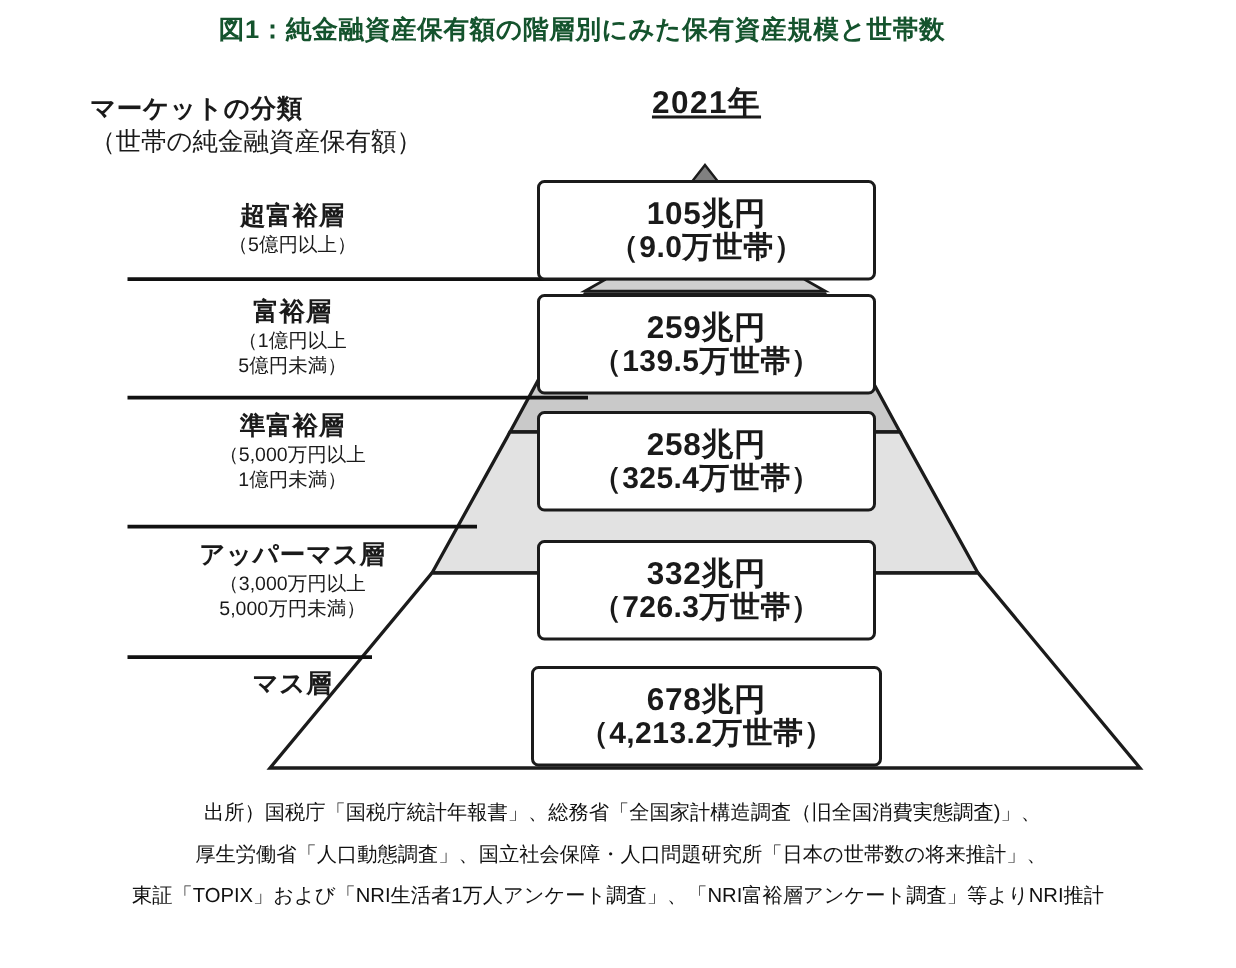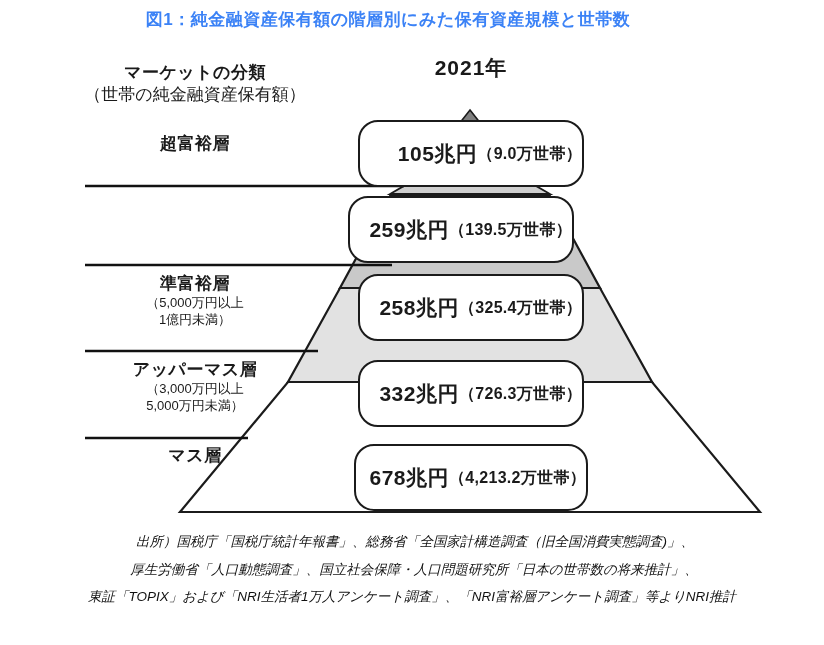--- a/index.html
+++ b/index.html
@@ -19,39 +19,38 @@
   
   .fig-title {
     position: absolute;
     top: 8px;
     left: 0;
     width: 776px;
     text-align: center;
     font-size: 17px;
     font-weight: bold;
     letter-spacing: .5px;
-    color: #3b82f6;
+    color: #14532d;
   }
 
   
   .stage {
     position: absolute;
     top: 52px;
     left: 0;
     width: 824px;
     height: 470px;
   }
 
   
   .legend-head {
     position: absolute;
     left: 60px;
     top: 10px;
     width: 270px;
-    text-align: center;
   }
   .legend-head .lh-main {
     font-size: 17px;
     font-weight: bold;
     letter-spacing: .5px;
     line-height: 1.25;
   }
   .legend-head .lh-sub {
     font-size: 17px;
     line-height: 1.3;
@@ -80,68 +79,68 @@
   
   .year-caption {
     position: absolute;
     left: 358px;
     top: 2px;
     width: 226px;
     text-align: center;
     font-size: 21px;
     font-weight: bold;
     letter-spacing: 1px;
+    text-decoration: underline;
   }
 
   
   .pyramid {
     position: absolute;
     left: 0;
     top: 0;
     width: 824px;
     height: 470px;
   }
 
   
   .vbox {
     position: absolute;
     box-sizing: border-box;
     background: #ffffff;
     border: 2.2px solid #1b1b1b;
-    border-radius: 20px;
+    border-radius: 5px;
     display: flex;
-    flex-direction: row;
+    flex-direction: column;
     align-items: center;
-    justify-content: flex-end;
+    justify-content: center;
     z-index: 5;
   }
   .vbox .v-amount {
     font-size: 21px;
     font-weight: bold;
     line-height: 1.12;
     letter-spacing: .5px;
   }
   .vbox .v-house {
-    font-size: 16px;
+    font-size: 20px;
     font-weight: bold;
     line-height: 1.12;
     letter-spacing: .3px;
   }
 
   
   .source {
     position: absolute;
     left: 0;
     top: 528px;
     width: 824px;
     text-align: center;
     font-size: 13.5px;
     line-height: 2.05;
     color: #111;
-    font-style: italic;
   }
   .source .src-line { display: block; white-space: nowrap; }
   .src-l1 { padding-left: 6px; }
   .src-l2 { padding-left: 4px; }
   .src-l3 { padding-left: 0px; }
 </style>
 </head>
 <body>
 
 <div class="fig-title">図1：純金融資産保有額の階層別にみた保有資産規模と世帯数</div>
@@ -168,22 +167,28 @@
 
   <div class="legend-head">
     <div class="lh-main">マーケットの分類</div>
     <div class="lh-sub">（世帯の純金融資産保有額）</div>
   </div>
 
   <div class="year-caption">2021年</div>
 
   <div class="tier-label" style="top:82px">
     <div class="tl-name">超富裕層</div>
-  </div>
-
+    <div class="tl-range">（5億円以上）</div>
+  </div>
+
+  <div class="tier-label" style="top:146px">
+    <div class="tl-name">富裕層</div>
+    <div class="tl-range">（1億円以上
+5億円未満）</div>
+  </div>
 
   <div class="tier-label" style="top:222px">
     <div class="tl-name">準富裕層</div>
     <div class="tl-range">（5,000万円以上
 1億円未満）</div>
   </div>
 
   <div class="tier-label" style="top:308px">
     <div class="tl-name">アッパーマス層</div>
     <div class="tl-range">（3,000万円以上
@@ -192,21 +197,21 @@
 
   <div class="tier-label" style="top:394px">
     <div class="tl-name">マス層</div>
   </div>
 
   <div class="vbox" style="left:358px; top:68px; width:226px; height:67px;">
     <div class="v-amount">105兆円</div>
     <div class="v-house">（9.0万世帯）</div>
   </div>
 
-  <div class="vbox" style="left:348px; top:144px; width:226px; height:67px;">
+  <div class="vbox" style="left:358px; top:144px; width:226px; height:67px;">
     <div class="v-amount">259兆円</div>
     <div class="v-house">（139.5万世帯）</div>
   </div>
 
   <div class="vbox" style="left:358px; top:222px; width:226px; height:67px;">
     <div class="v-amount">258兆円</div>
     <div class="v-house">（325.4万世帯）</div>
   </div>
 
   <div class="vbox" style="left:358px; top:308px; width:226px; height:67px;">

